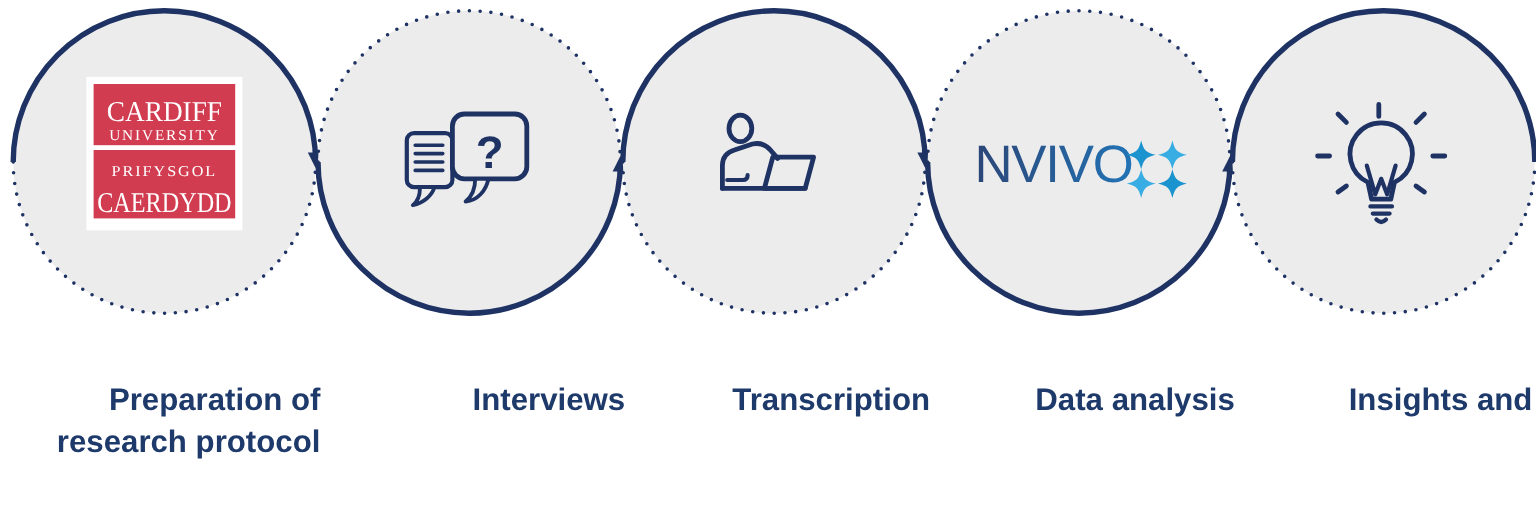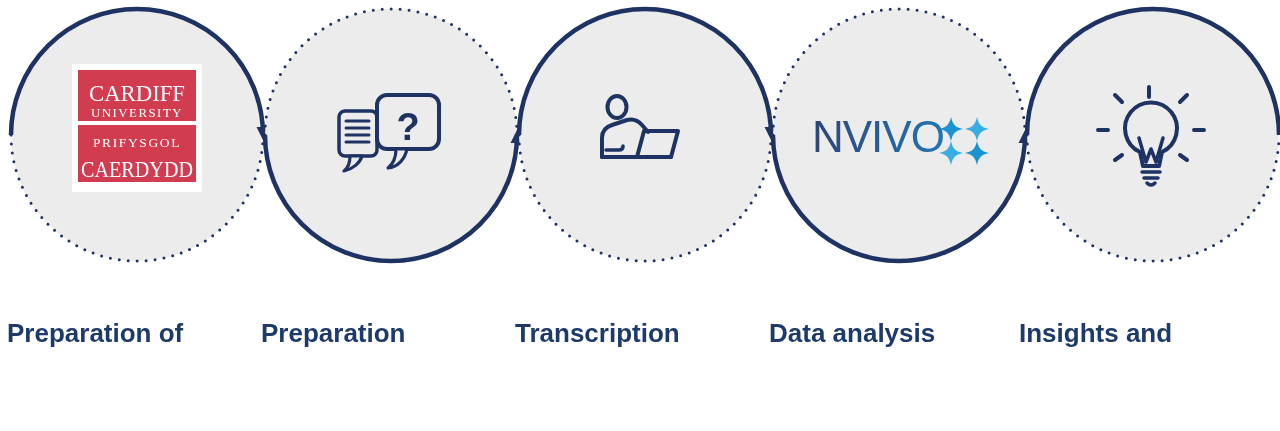--- a/index.html
+++ b/index.html
@@ -20,21 +20,21 @@
   .bubble{fill:var(--circle_fill);stroke:var(--navy);stroke-width:4;}
   .tail{fill:var(--circle_fill);stroke:var(--navy);stroke-width:3.2;stroke-linejoin:round;}
   .qmark{fill:var(--navy);font:700 38px "Liberation Sans",sans-serif;text-anchor:middle;}
   .white-card{fill:var(--white);}
   .cardiff-block{fill:var(--cardiff_red);}
   .cardiff-big{fill:#fff;font:400 24px "Liberation Serif",serif;text-anchor:middle;}
   .cardiff-small{fill:#fff;font:400 12.5px "Liberation Serif",serif;text-anchor:middle;letter-spacing:1.5px;}
   .nvivo-text{fill:url(#nvgrad);font:400 44px "Liberation Sans",sans-serif;letter-spacing:-1px;}
   .diamond-dark{fill:var(--diamond_dark);}
   .diamond-light{fill:var(--diamond_light);}
-  .step-label{position:absolute;top:316px;width:260px;text-align:left;
+  .step-label{position:absolute;top:316px;width:260px;text-align:right;
               font:700 26px/35px "Liberation Sans",sans-serif;color:var(--navy_text);}
   .step-label span{display:block;}
 </style>
 </head>
 <body>
 
 <div class="canvas">
 
   <svg class="flow-svg" width="1280" height="285" viewBox="0 0 1280 285">
     <defs>
@@ -111,23 +111,24 @@
         <path class="icon-stroke" d="M 1139,138 L 1146,162 L 1151,149 L 1156,162 L 1163,138" style="stroke-width:3.5"></path>
         <path class="icon-stroke" d="M 1142,172 H 1160 M 1144,178 H 1158" style="stroke-width:3.5"></path>
         <path class="icon-stroke" d="M 1147,183 Q 1151,187 1155,183" style="stroke-width:3.5"></path>
         <path class="icon-stroke" d="M 1149,87 V 97 M 1115,95 L 1122,102 M 1187,95 L 1180,102 M 1098,130 H 1108 M 1194,130 H 1204 M 1115,160 L 1122,155 M 1187,160 L 1180,155"></path>
       </g>
     </g>
   </svg>
 
   <div class="step-label" style="left:7px">
     <span>Preparation of</span>
+    <span>research protocol</span>
   </div>
   <div class="step-label" style="left:261px">
-    <span>Preparation</span>
+    <span>Interviews</span>
   </div>
   <div class="step-label" style="left:769px">
     <span>Data analysis</span>
   </div>
   <div class="step-label" style="left:515px">
     <span>Transcription</span>
   </div>
   <div class="step-label" style="left:1019px;width:258px">
     <span>Insights and</span>
   </div>

